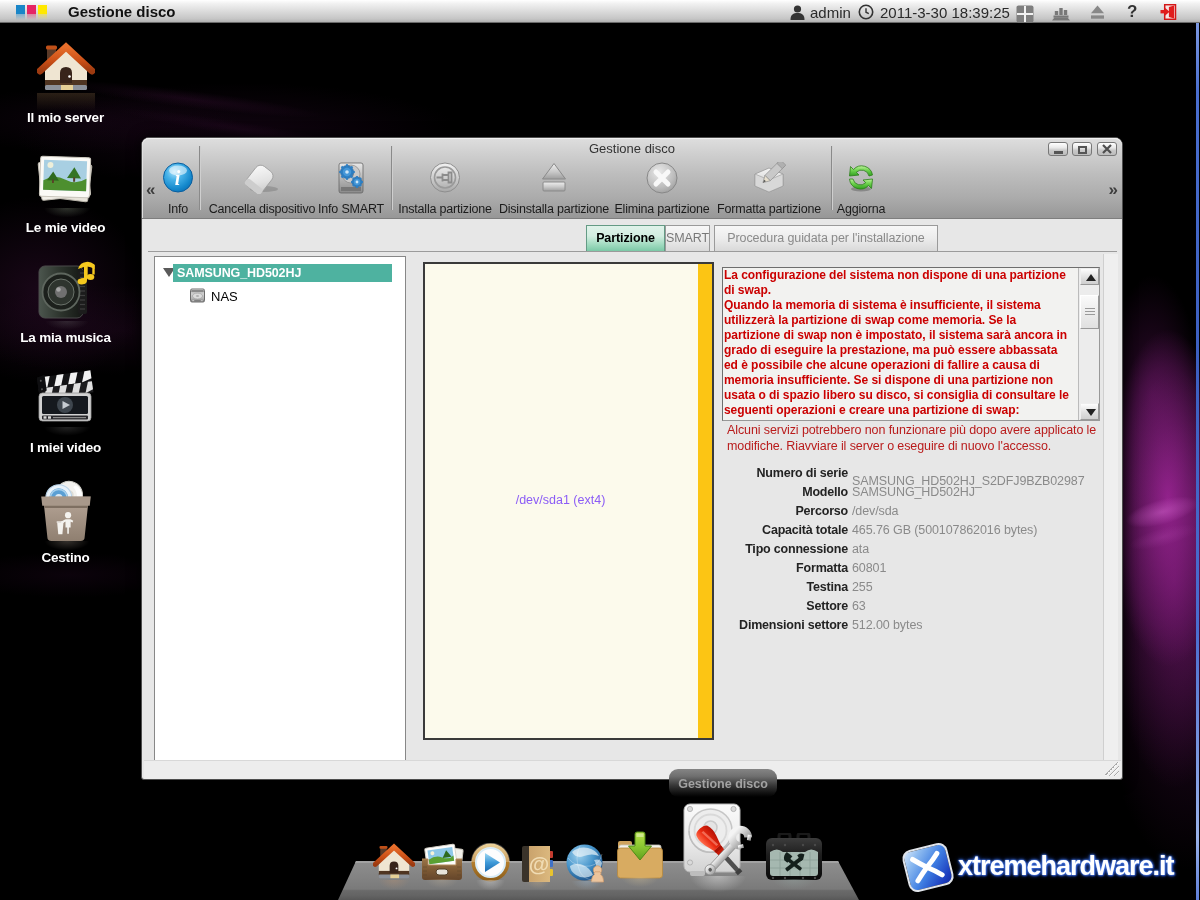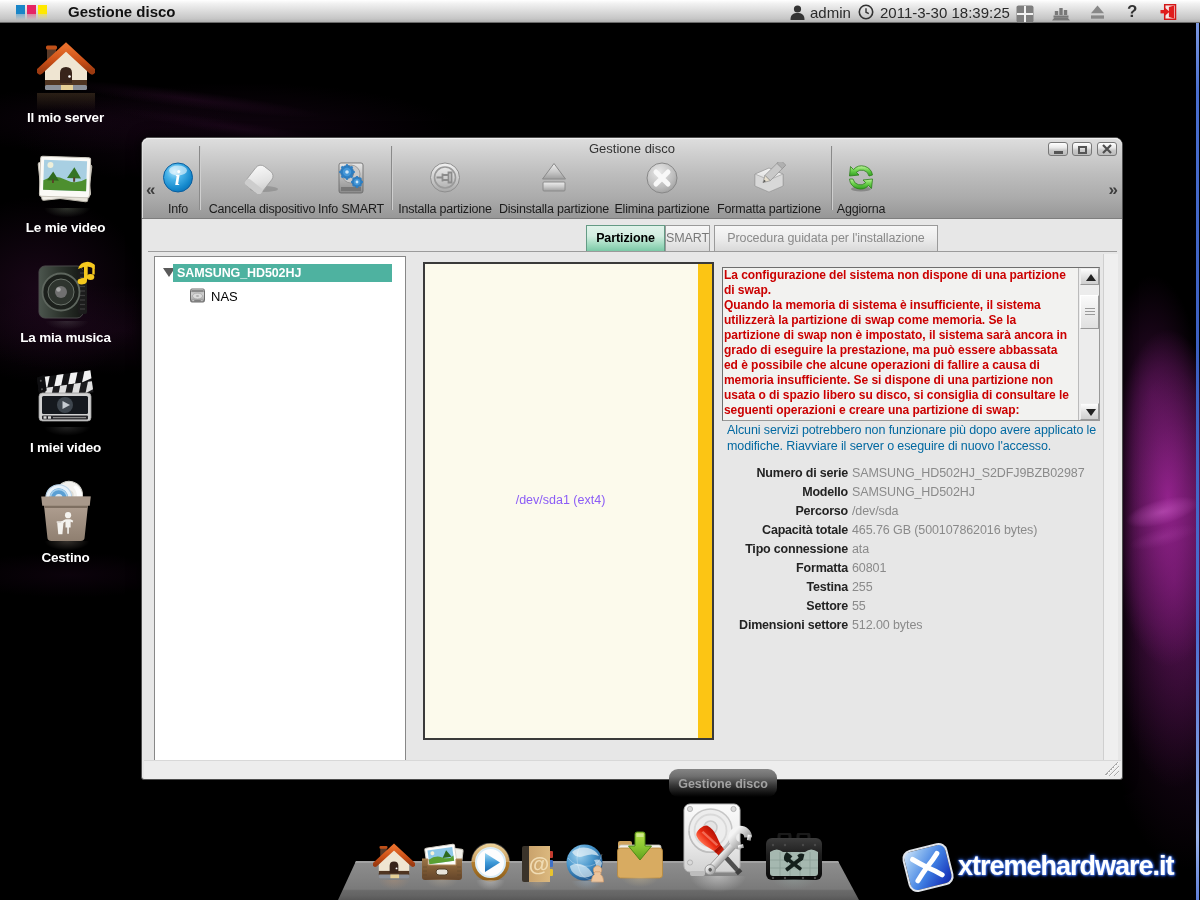--- a/index.html
+++ b/index.html
@@ -97,21 +97,21 @@
  border-top:1px solid #6e6e6e; border-left:1px solid #6e6e6e; border-right:1px solid #989898; border-bottom:1px solid #989898; }
 #redtext { position:absolute; left:1px; top:0px; width:352px; font-size:12px; font-weight:bold; color:#cb0000; line-height:15px; letter-spacing:-0.05px; white-space:nowrap; overflow:hidden; }
 #rsb { position:absolute; right:0; top:0; width:21px; height:152px; background:#ececec; border-left:1px solid #bbb; }
 .sbtn { position:absolute; left:1px; width:19px; height:17px; background:linear-gradient(180deg,#fdfdfd,#dedede 60%,#cfcfcf);
  border:1px solid #999; border-top-color:#eee; border-left-color:#eee; }
 #rsthumb { position:absolute; left:1px; top:27px; width:19px; height:34px; background:linear-gradient(180deg,#fafafa,#e0e0e0);
  border:1px solid #999; border-top-color:#fff; border-left-color:#fff; }
 #rsthumb:before { content:""; position:absolute; left:4px; top:12px; width:10px; height:1px; background:#9a9a9a; box-shadow:0 3px 0 #9a9a9a, 0 6px 0 #9a9a9a; }
 .arr { position:absolute; left:4.5px; width:0; height:0; }
 
-#alcuni { position:absolute; left:585px; top:285px; width:390px; font-size:12.5px; color:#0369a1; line-height:15.8px; letter-spacing:-0.1px; white-space:nowrap; }
+#alcuni { position:absolute; left:585px; top:285px; width:390px; font-size:12.5px; color:#b91c1c; line-height:15.8px; letter-spacing:-0.1px; white-space:nowrap; }
 
 
 .kvl { position:absolute; width:200px; text-align:right; font-size:12.5px; font-weight:bold; color:#232323; white-space:nowrap; letter-spacing:-0.2px; }
 .kvv { position:absolute; left:710px; font-size:12.5px; color:#8a8a8a; white-space:nowrap; letter-spacing:-0.1px; }
 
 #grip { position:absolute; right:3px; bottom:3px; width:14px; height:14px;
  background:linear-gradient(135deg, transparent 45%, #aaa 45%, #aaa 50%, #f5f5f5 50%, #f5f5f5 55%, transparent 55%, transparent 62%, #aaa 62%, #aaa 67%, #f5f5f5 67%, #f5f5f5 72%, transparent 72%, transparent 79%, #aaa 79%, #aaa 84%, #f5f5f5 84%, #f5f5f5 89%, transparent 89%); }
 #botline { position:absolute; left:2px; top:622px; width:977px; height:1px; background:#d8d8d8; }
 
 
@@ -540,35 +540,35 @@
         <div class="sbtn" style="bottom:0;">
             <div class="arr" style="top:5px;border-left:5px solid transparent;border-right:5px solid transparent;border-top:7px solid #222;"></div>
           </div>
         <div id="rsthumb"></div>
       </div>
     </div>
 
     <div id="alcuni">Alcuni servizi potrebbero non funzionare più dopo avere applicato le<br>modifiche. Riavviare il server o eseguire di nuovo l'accesso.</div>
 
     <div class="kvl" style="left:506px;top:328px;">Numero di serie</div>
-      <div class="kvv" style="top:328px;text-align:center;">SAMSUNG_HD502HJ_S2DFJ9BZB02987</div>
+      <div class="kvv" style="top:336px;text-align:center;">SAMSUNG_HD502HJ_S2DFJ9BZB02987</div>
     <div class="kvl" style="left:506px;top:347px;">Modello</div>
       <div class="kvv" style="top:347px;">SAMSUNG_HD502HJ</div>
     <div class="kvl" style="left:506px;top:366px;">Percorso</div>
       <div class="kvv" style="top:366px;">/dev/sda</div>
     <div class="kvl" style="left:506px;top:385px;">Capacità totale</div>
       <div class="kvv" style="top:385px;">465.76 GB (500107862016 bytes)</div>
     <div class="kvl" style="left:506px;top:404px;">Tipo connessione</div>
       <div class="kvv" style="top:404px;">ata</div>
     <div class="kvl" style="left:506px;top:423px;">Formatta</div>
       <div class="kvv" style="top:423px;">60801</div>
     <div class="kvl" style="left:506px;top:442px;">Testina</div>
       <div class="kvv" style="top:442px;">255</div>
     <div class="kvl" style="left:506px;top:461px;">Settore</div>
-      <div class="kvv" style="top:461px;">55</div>
+      <div class="kvv" style="top:461px;">63</div>
     <div class="kvl" style="left:506px;top:480px;">Dimensioni settore</div>
       <div class="kvv" style="top:480px;">512.00 bytes</div>
 
     <div id="botline"></div>
     <div class="abs" style="left:2px;top:623px;width:977px;height:18px;background:#ededed;border-radius:0 0 3px 3px;"></div>
     <div class="abs" style="left:961px;top:116px;width:15px;height:506px;background:#efefef;border-left:1px solid #cfcfcf;"></div>
     <div id="grip"></div>
   </div>
 
   <div id="tasktab" class="abs">Gestione disco</div>

